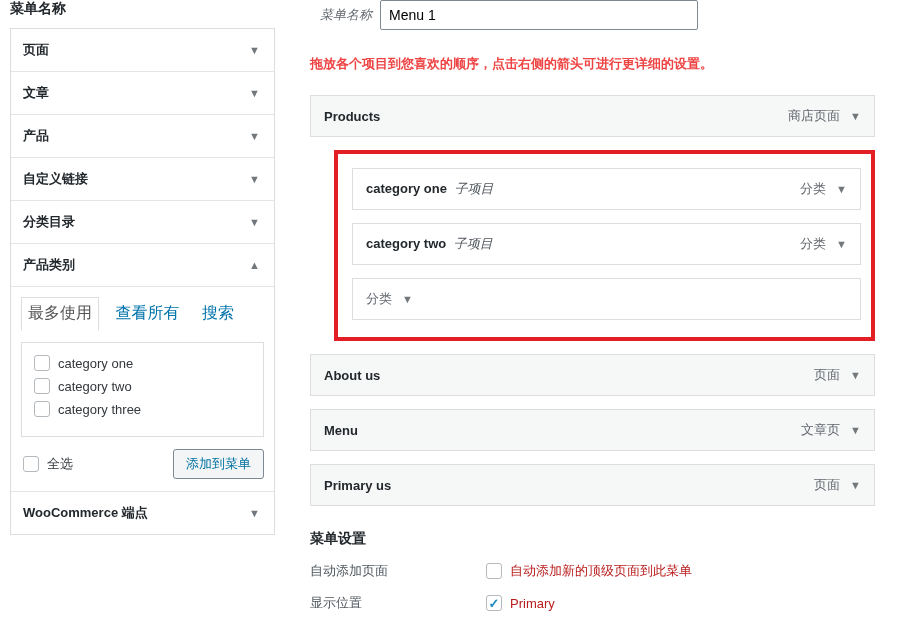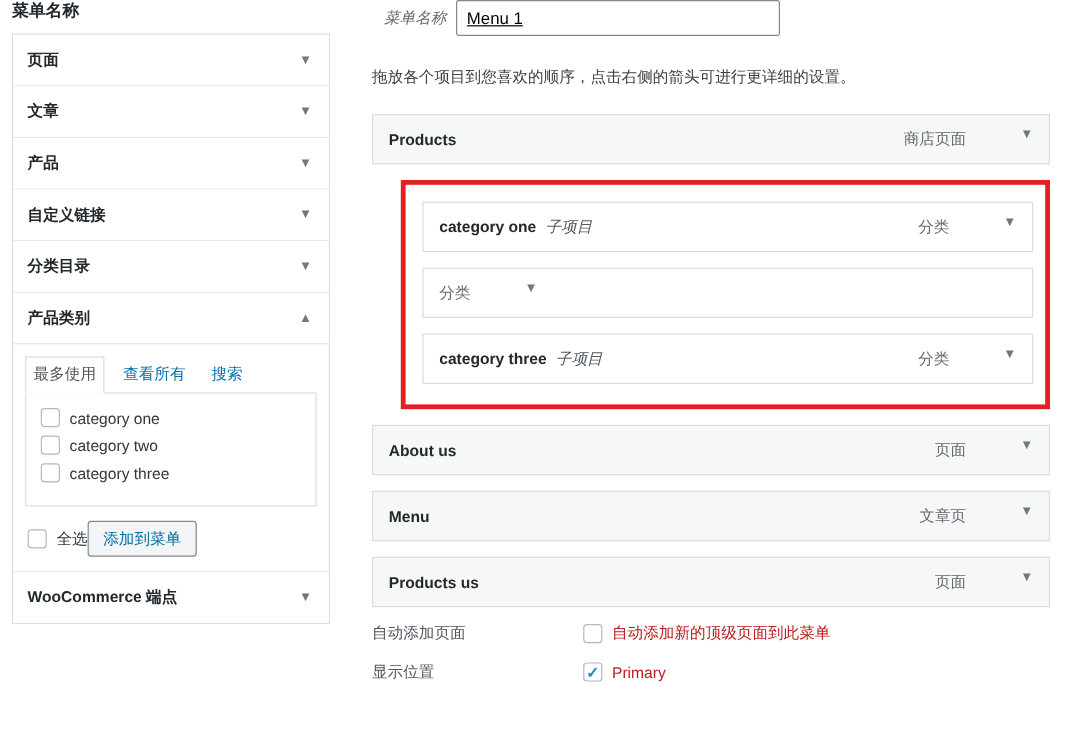--- a/index.html
+++ b/index.html
@@ -11,47 +11,47 @@
 h3.section-title { font-size: 14px; font-weight: 600; color: #23282d; padding: 0 0 10px 10px; }
 
 .accordion-container { border: 1px solid #ddd; background: #fff; margin: 0 10px 20px 10px; }
 .accordion-section { border-bottom: 1px solid #e5e5e5; }
 .accordion-section:last-child { border-bottom: none; }
 .accordion-header { display: flex; align-items: center; justify-content: space-between; padding: 12px 14px 12px 12px; cursor: pointer; font-weight: 600; color: #23282d; background: #fff; }
 .accordion-arrow { color: #72777c; font-size: 11px; line-height: 1; }
 
 .accordion-body { border-top: 1px solid #e5e5e5; padding: 0; }
 
-.tabs { list-style: none; margin: 10px 0 0 10px; padding: 0; font-size: 13px; }
+.tabs { list-style: none; margin: 10px 0 12px 10px; padding: 0; font-size: 16px; }
 .tabs li { display: inline-block; margin-right: 6px; }
 .tabs li a { display: inline-block; padding: 5px 6px 6px 6px; text-decoration: none; color: #0073aa; }
 .tabs li.active a { border: 1px solid #ddd; border-bottom-color: #fff; background: #fff; color: #555; position: relative; z-index: 2; }
 .tab-panel { border: 1px solid #ddd; margin: -1px 10px 0 10px; padding: 12px; background: #fff; position: relative; z-index: 1; }
 
 .check-list { list-style: none; margin: 0; padding: 0; }
 .check-list li { display: flex; align-items: center; margin-bottom: 7px; }
 .cb { width: 16px; height: 16px; border: 1px solid #b4b9be; border-radius: 3px; background: #fff; margin-right: 8px; flex-shrink: 0; display: inline-flex; align-items: center; justify-content: center; }
 .cb.checked::after { content: "✓"; color: #1e8cbe; font-size: 13px; font-weight: bold; line-height: 1; }
 .cb-label { font-size: 13px; color: #32373c; }
 
-.panel-footer { display: flex; align-items: center; padding: 12px 10px 12px 12px; }
+.panel-footer { display: flex; align-items: center; justify-content: space-between; padding: 12px 10px 12px 12px; }
 .btn { display: inline-block; border: 1px solid #7e8993; border-radius: 3px; background: #f3f5f6; color: #0071a1; padding: 5px 12px; cursor: pointer; font-size: 13px; }
 .footer-select-all { display: flex; align-items: center; }
 
 .menu-name-row { display: flex; align-items: center; margin-bottom: 25px; }
 .menu-name-label { font-style: italic; color: #646970; margin-right: 8px; margin-left: 10px; }
-.menu-name-input { border: 1px solid #7e8993; border-radius: 2px; padding: 3px 8px; width: 270px; height: 30px; font-size: 14px; text-decoration: underline; }
-
-.instructions { color: #404040; margin-left: 0; margin-bottom: 22px; }
+.menu-name-input { border: 1px solid #7e8993; border-radius: 2px; padding: 3px 8px; width: 318px; height: 30px; font-size: 14px; }
+
+.instructions { color: #ef4444; margin-left: 0; margin-bottom: 22px; font-weight: bold; }
 
 .menu-items-area { padding: 0 25px 0 0; }
 .menu-item { border: 1px solid #ddd; background: #f6f7f7; display: flex; align-items: center; justify-content: space-between; padding: 11px 13px; margin-bottom: 13px; cursor: move; }
 .menu-item .lbl { font-weight: 600; color: #23282d; }
 .menu-item .subitem { font-style: italic; color: #50575e; font-weight: normal; margin-left: 4px; }
-.menu-item-right { display: flex; align-items: flex-start; color: #646970; font-size: 13px; gap: 35px; }
+.menu-item-right { display: flex; align-items: center; color: #646970; font-size: 13px; }
 .menu-item-right .type-label { margin-right: 10px; }
 
 .sub-wrap { border: 4px solid #e31e24; padding: 14px 10px 4px 14px; margin: 0 0 13px 24px; }
 .sub-wrap .menu-item { background: #fff; }
 
 h3.settings-title { font-size: 14px; font-weight: 600; color: #23282d; margin: 24px 0 14px 0; }
 .settings-row { display: flex; align-items: center; margin-bottom: 14px; gap: 16px; }
 .settings-label { width: 160px; color: #50575e; font-size: 13px; }
 .settings-value { display: flex; align-items: center; color: #b91c1c; }
 </style>
@@ -165,30 +165,30 @@
           <span class="lbl">
             <span>category one</span>
             <span class="subitem">子项目</span>
           </span>
           <span class="menu-item-right">
             <span class="type-label">分类</span>
             <span class="accordion-arrow">▼</span>
           </span>
         </div>
         <div class="menu-item">
+          <span class="lbl">
+            <span>category two</span>
+            <span class="subitem">子项目</span>
+          </span>
           <span class="menu-item-right">
             <span class="type-label">分类</span>
             <span class="accordion-arrow">▼</span>
           </span>
         </div>
         <div class="menu-item">
-          <span class="lbl">
-            <span>category three</span>
-            <span class="subitem">子项目</span>
-          </span>
           <span class="menu-item-right">
             <span class="type-label">分类</span>
             <span class="accordion-arrow">▼</span>
           </span>
         </div>
       </div>
 
       <div class="menu-item">
         <span class="lbl">About us</span>
         <span class="menu-item-right">
@@ -199,28 +199,29 @@
 
       <div class="menu-item">
         <span class="lbl">Menu</span>
         <span class="menu-item-right">
           <span class="type-label">文章页</span>
           <span class="accordion-arrow">▼</span>
         </span>
       </div>
 
       <div class="menu-item">
-        <span class="lbl">Products us</span>
+        <span class="lbl">Primary us</span>
         <span class="menu-item-right">
           <span class="type-label">页面</span>
           <span class="accordion-arrow">▼</span>
         </span>
       </div>
     </div>
 
+    <h3 class="settings-title">菜单设置</h3>
     <div class="settings-row">
       <span class="settings-label">自动添加页面</span>
       <span class="settings-value">
         <span class="cb"></span>
         <span>自动添加新的顶级页面到此菜单</span>
       </span>
     </div>
     <div class="settings-row">
       <span class="settings-label">显示位置</span>
       <span class="settings-value">

